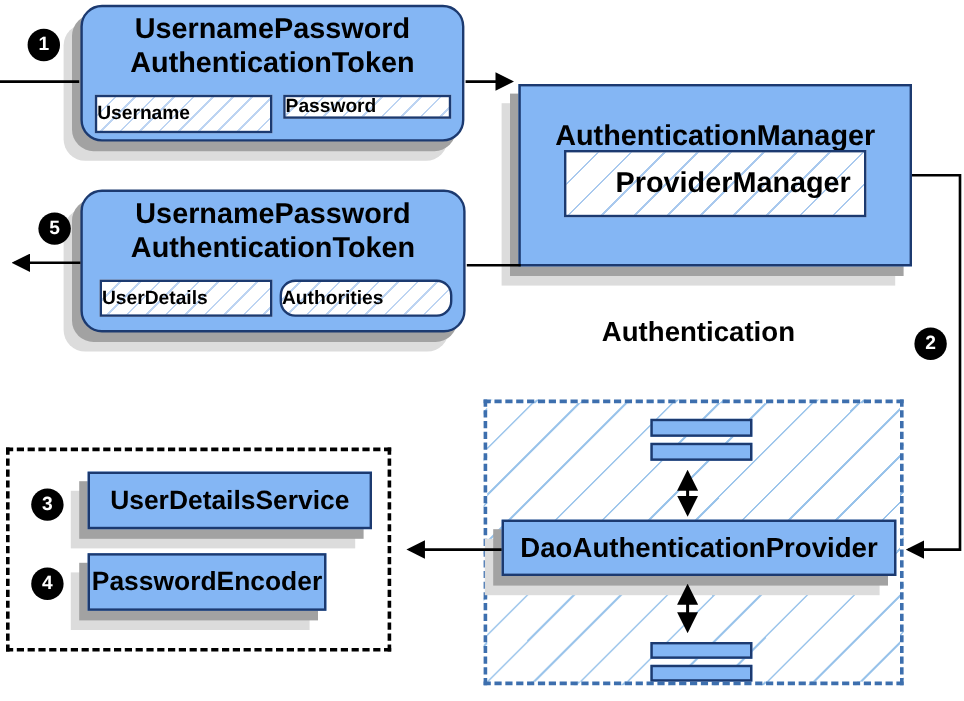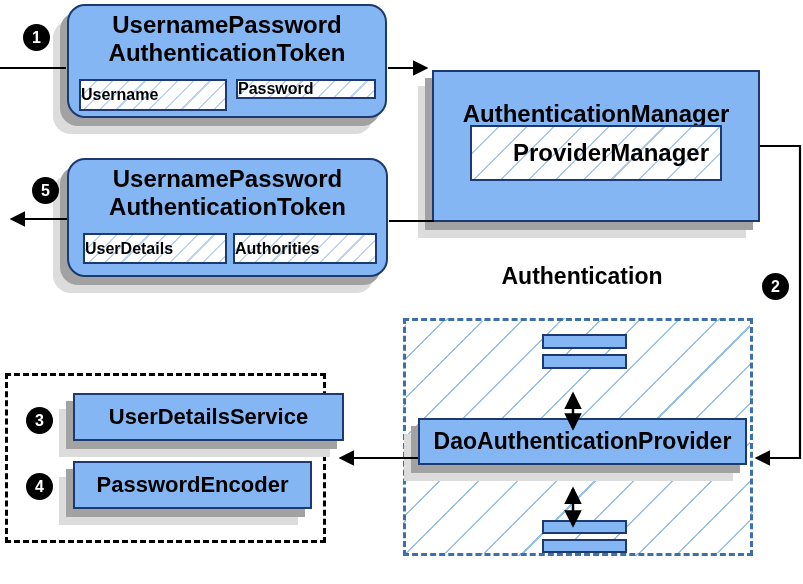--- a/index.html
+++ b/index.html
@@ -92,43 +92,43 @@
   </div>
 
   <div class="bluebox round" style="left:67px;top:158px;width:321px;height:119px;">
     <div class="box-title">
       <div>UsernamePassword</div>
       <div>AuthenticationToken</div>
     </div>
     <div class="field" style="left:14px;top:73px;width:144px;height:31px;">
       <span>UserDetails</span>
     </div>
-    <div class="field" style="left:164px;top:73px;width:144px;height:31px;">
+    <div class="field" style="left:164px;top:73px;width:144px;height:31px;border-radius:13px;">
       <span>Authorities</span>
     </div>
   </div>
 
   <div class="heading" style="left:462px;top:264px;width:240px;">
     <div>Authentication</div>
   </div>
 
-  <div class="dashedbox prov-dashed hatch-wide" style="left:403px;top:318px;width:350px;height:238px;">
+  <div class="dashedbox prov-dashed hatch-wide" style="left:403px;top:333px;width:350px;height:238px;">
     <div class="bar" style="left:136px;top:13px;width:85px;height:15px;"></div>
     <div class="bar" style="left:136px;top:33px;width:85px;height:15px;"></div>
     <div class="bluebox flexcenter" style="left:12px;top:97px;width:329px;height:47px;font-weight:bold;font-size:23px;white-space:nowrap;">
       <span>DaoAuthenticationProvider</span>
     </div>
     <div class="bar" style="left:136px;top:199px;width:85px;height:14px;"></div>
     <div class="bar" style="left:136px;top:218px;width:85px;height:14px;"></div>
   </div>
 
   <div class="dashedbox svc-dashed" style="left:5px;top:373px;width:321px;height:170px;">
     <div class="badge" style="left:18px;top:31px;">3</div>
-    <div class="bluebox flexcenter" style="left:65px;top:17px;width:271px;height:48px;font-weight:bold;font-size:22px;white-space:nowrap;">
+    <div class="bluebox flexcenter" style="left:65px;top:17px;width:237px;height:48px;font-weight:bold;font-size:22px;white-space:nowrap;">
       <span>UserDetailsService</span>
     </div>
     <div class="badge" style="left:18px;top:97px;">4</div>
-    <div class="bluebox flexcenter" style="left:65px;top:85px;width:239px;height:48px;font-weight:bold;font-size:22px;white-space:nowrap;">
+    <div class="bluebox flexcenter" style="left:65px;top:85px;width:199px;height:48px;font-weight:bold;font-size:22px;white-space:nowrap;">
       <span>PasswordEncoder</span>
     </div>
   </div>
 
 </div>
 
 </body></html>

